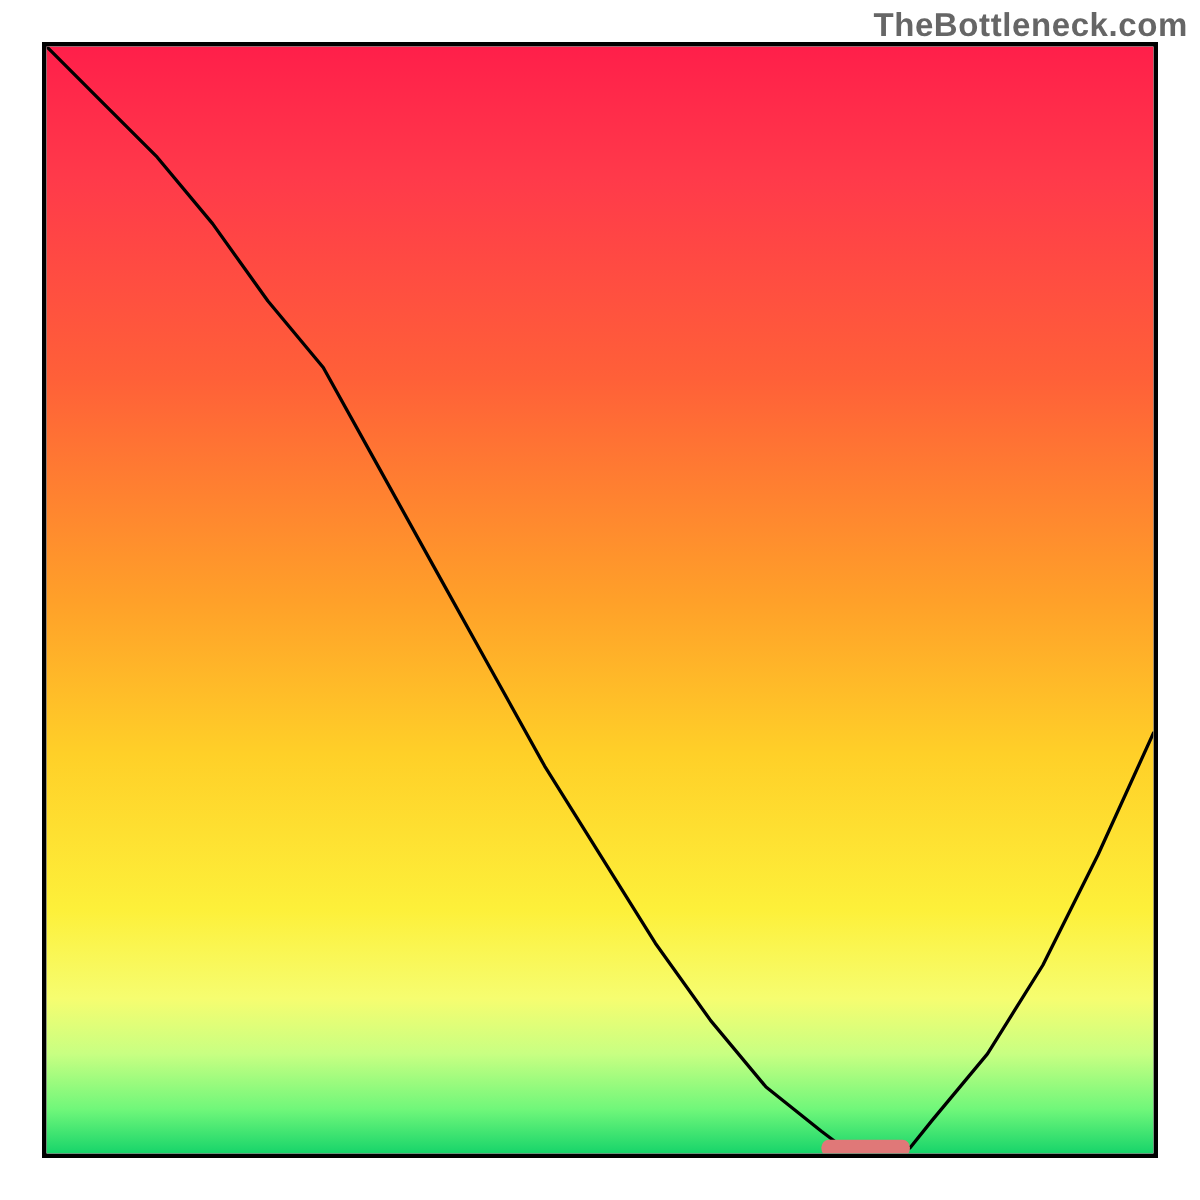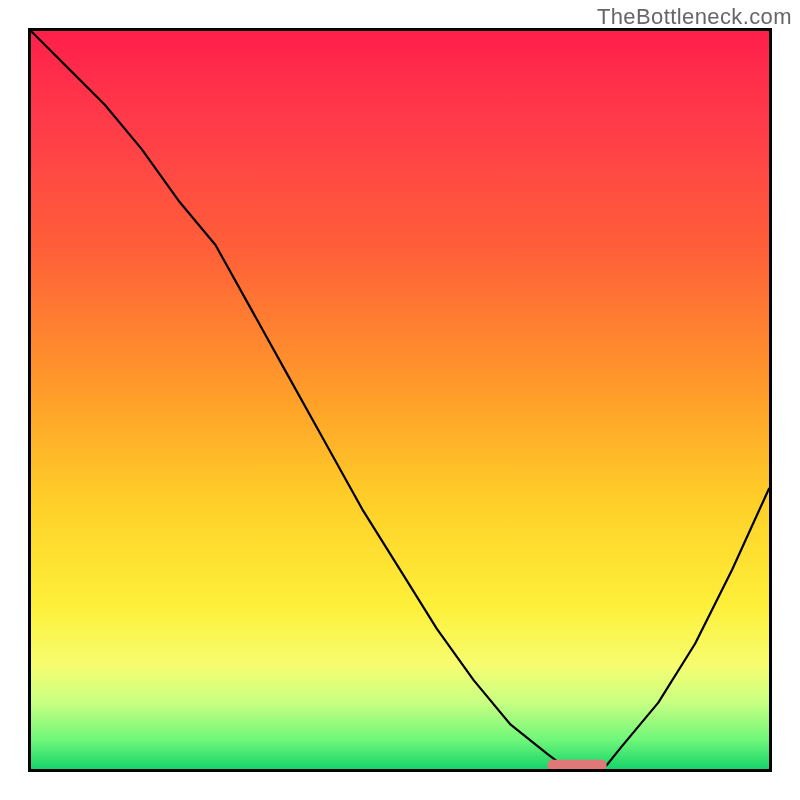--- a/index.html
+++ b/index.html
@@ -14,21 +14,21 @@
   .container {
     position: relative;
     width: 800px;
     height: 800px;
   }
   .watermark {
     position: absolute;
     top: 4px;
     right: 8px;
     font-size: 22px;
-    font-weight: 400;
+    font-weight: 700;
     color: #666666;
     letter-spacing: 0.4px;
     z-index: 10;
     user-select: none;
   }
   .plot-area {
     position: absolute;
     left: 28px;
     top: 28px;
     width: 744px;

